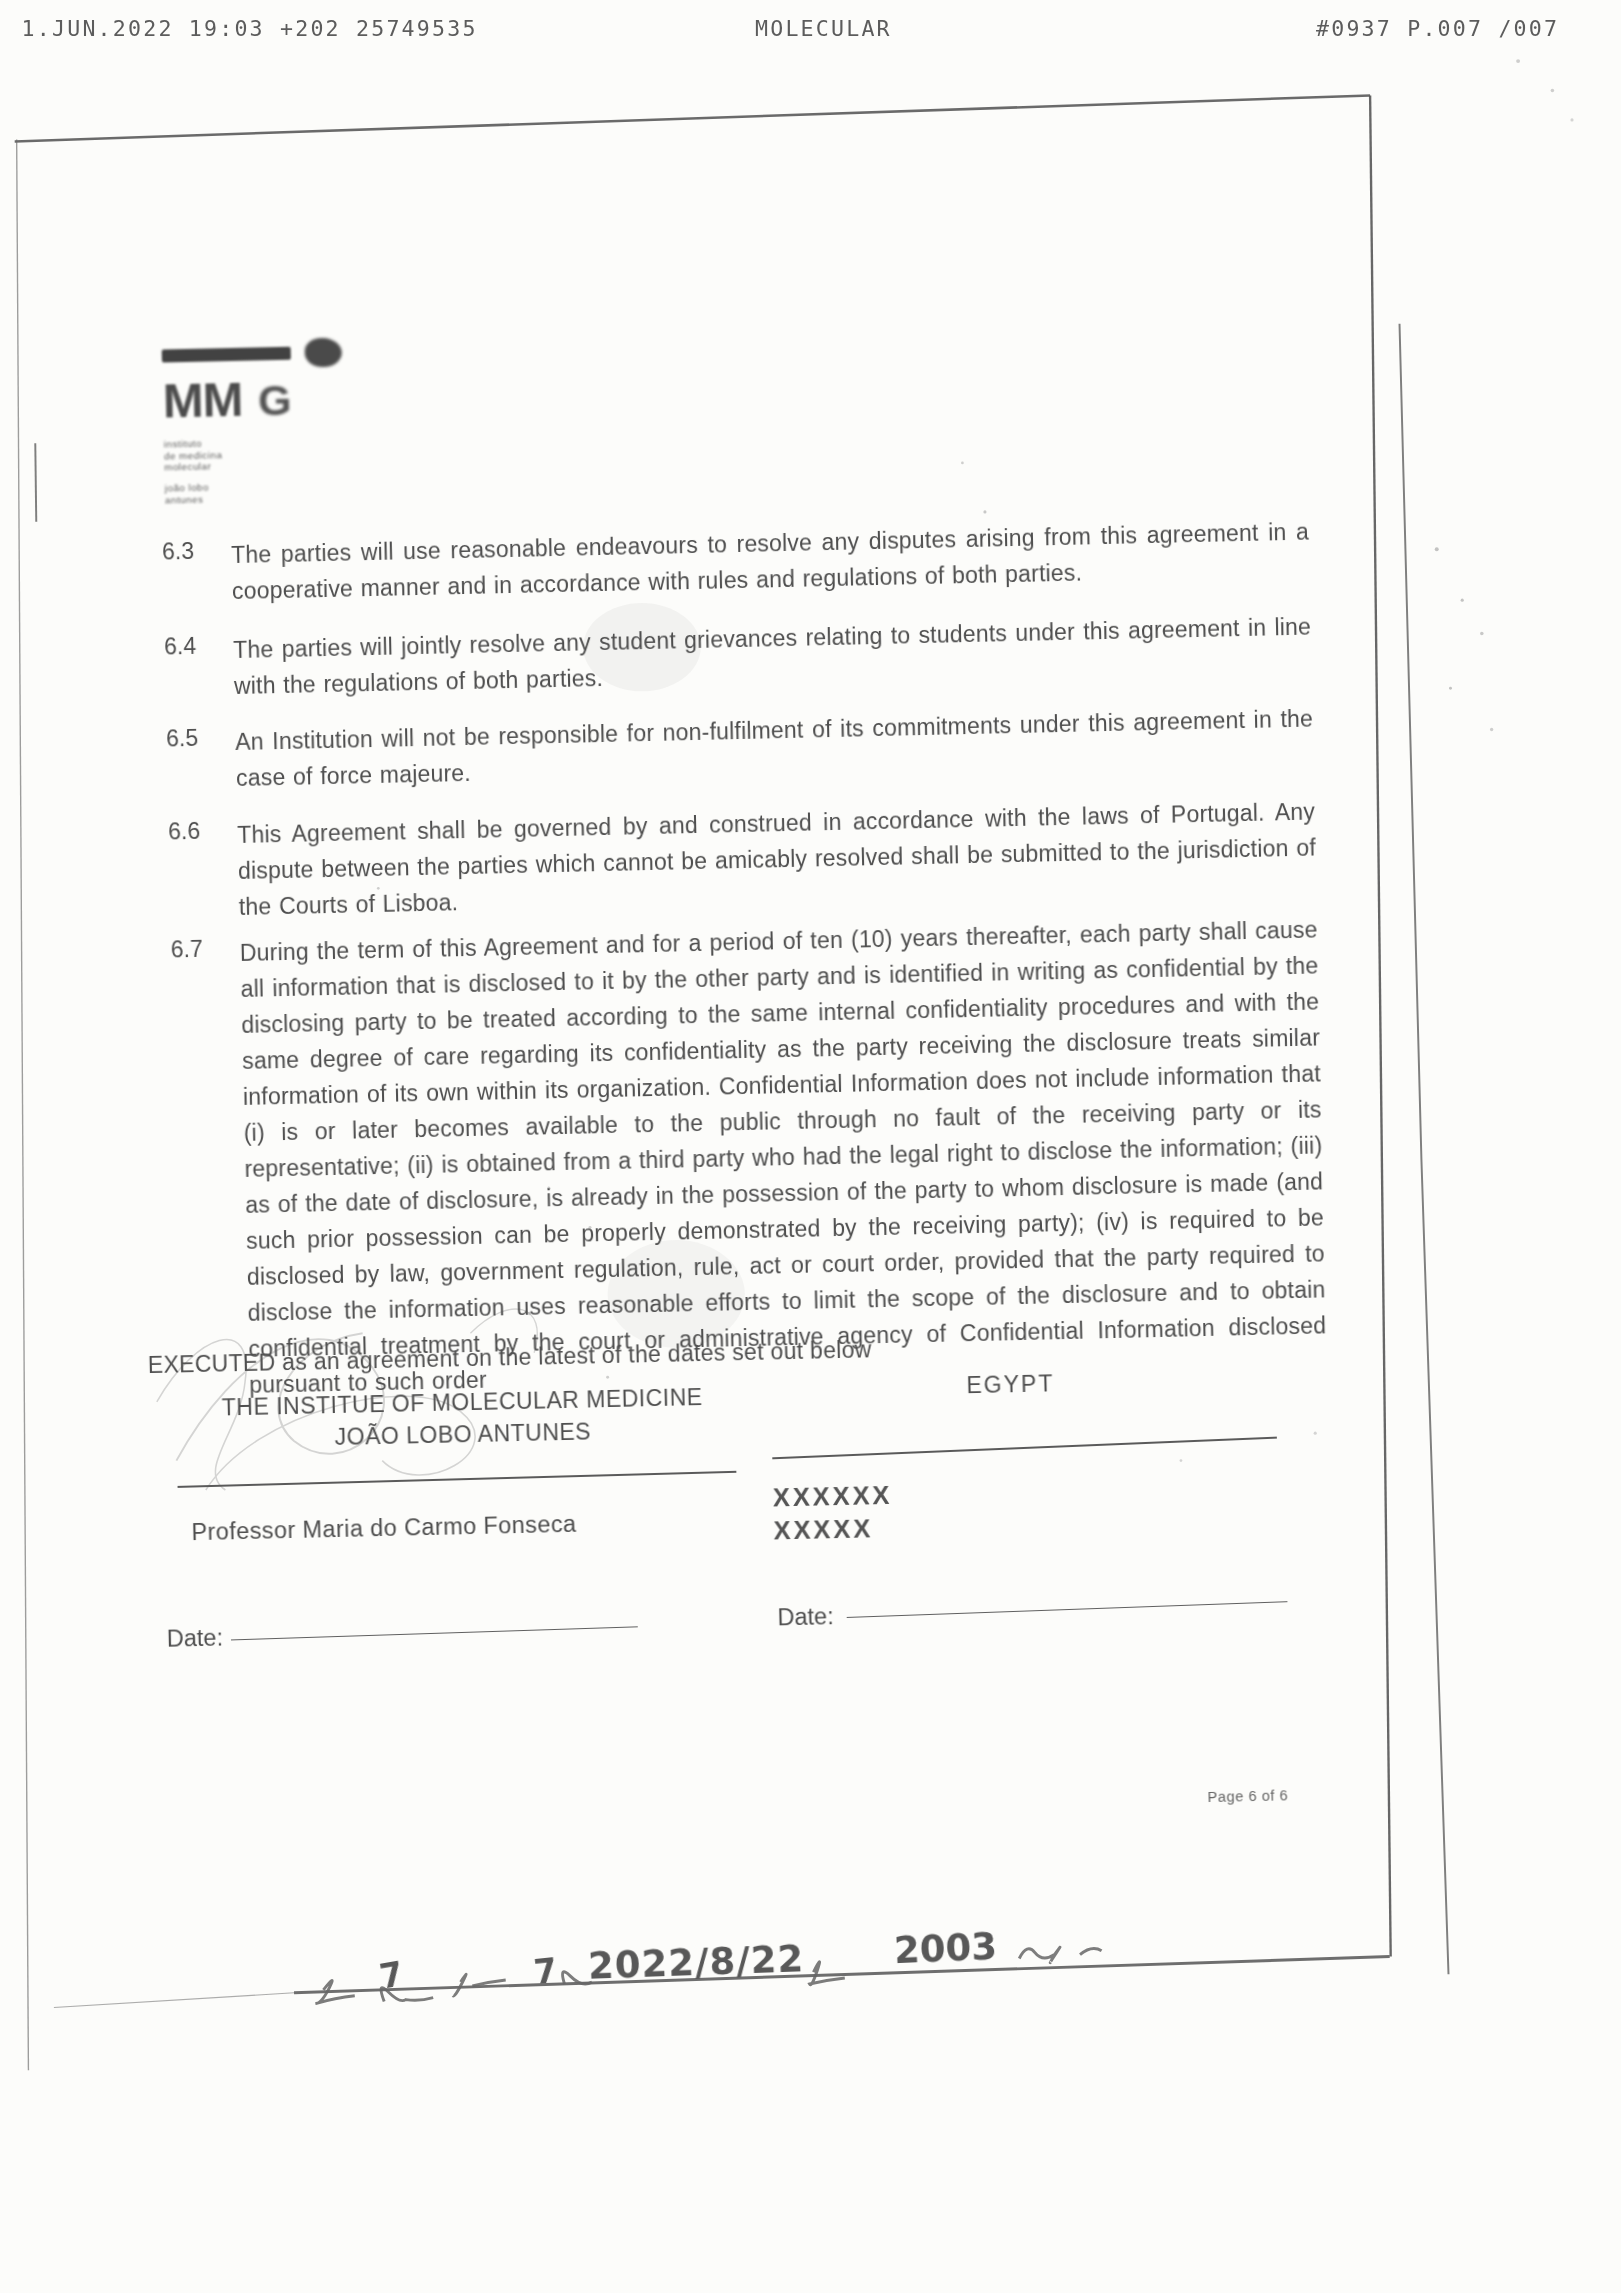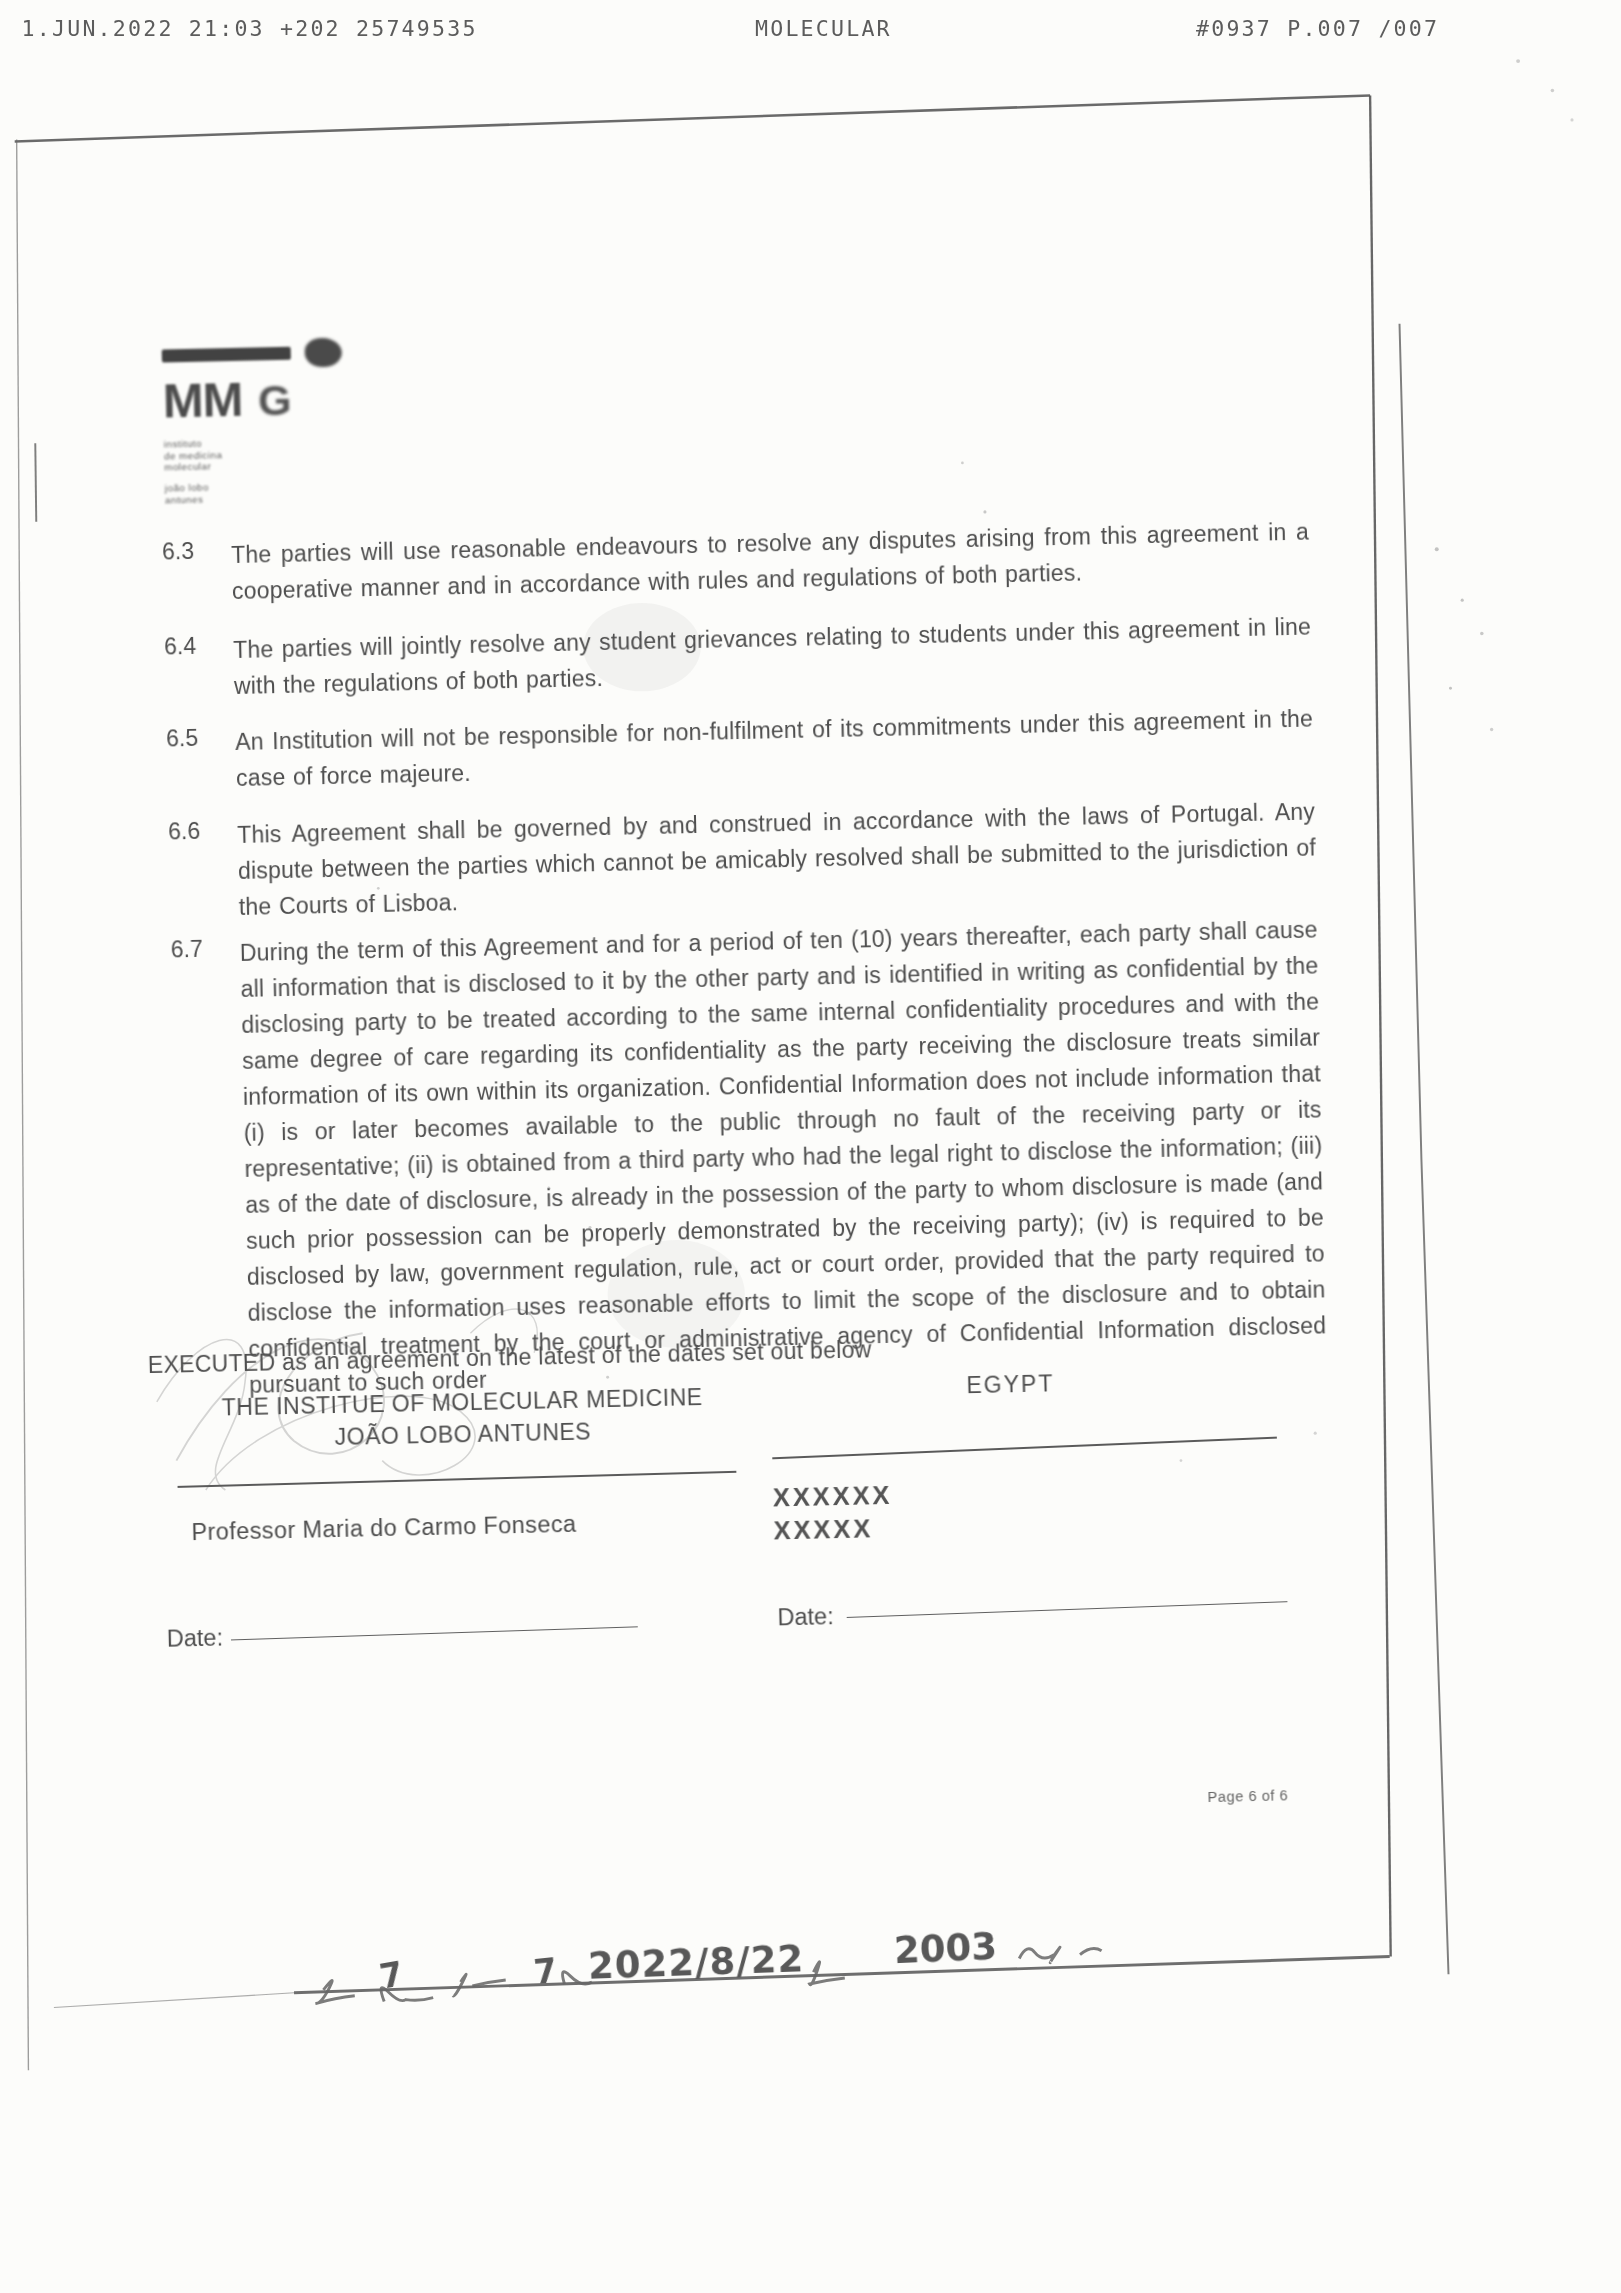--- a/index.html
+++ b/index.html
@@ -9,21 +9,21 @@
     font-family:"Liberation Sans",sans-serif;color:#4e4e4e;
   }
   
   .fax{
     position:absolute;top:15.7px;height:29px;
     font-family:"DejaVu Sans Mono",monospace;font-size:21.6px;letter-spacing:2.2px;
     color:#5c5c5c;filter:blur(0.3px);white-space:nowrap;
   }
   .fax-left{left:21.6px;}
   .fax-center{left:755px;}
-  .fax-right{left:1196px;}
+  .fax-right{left:1316px;}
   
   .skew{
     position:absolute;left:0;top:0;width:1621px;height:2294px;
     transform:rotate(-1.25deg);transform-origin:0 137px;
   }
   .t{filter:blur(0.3px);}
   
   .logo{position:absolute;left:157px;top:345px;width:255px;}
   .logo-bar-row{display:flex;align-items:center;gap:13.7px;}
   .logo-bar{width:129px;height:12.7px;background:#424242;filter:blur(1px);border-radius:2px;}
@@ -71,21 +71,21 @@
   .hw-year{left:894px;top:1927px;font-size:37px;transform:rotate(-2.5deg);}
   .hw-7a{left:380px;top:1956px;font-size:33px;transform:rotate(-10deg);}
   .hw-7b{left:534px;top:1952px;font-size:33px;transform:rotate(-6deg);}
   .frame-svg{position:absolute;left:0;top:0;}
 </style>
 </head>
 <body>
 
 <div class="page">
 
-  <div class="fax fax-left">1.JUN.2022 21:03 +202 25749535</div>
+  <div class="fax fax-left">1.JUN.2022 19:03 +202 25749535</div>
   <div class="fax fax-center">MOLECULAR</div>
   <div class="fax fax-right">#0937 P.007 /007</div>
 
   <svg class="frame-svg" width="1621" height="2294" viewBox="0 0 1654 2340">
 
     <path d="M15,144 L1398,97" stroke="#5a5a5a" stroke-width="2.6" fill="none" opacity=".9"></path>
 
     <path d="M1398,97 L1419,1996" stroke="#565656" stroke-width="2.4" fill="none" opacity=".9"></path>
 
     <path d="M1428,330 C1440,840 1458,1500 1478,2014" stroke="#5f5f5f" stroke-width="2" fill="none" opacity=".8"></path>

